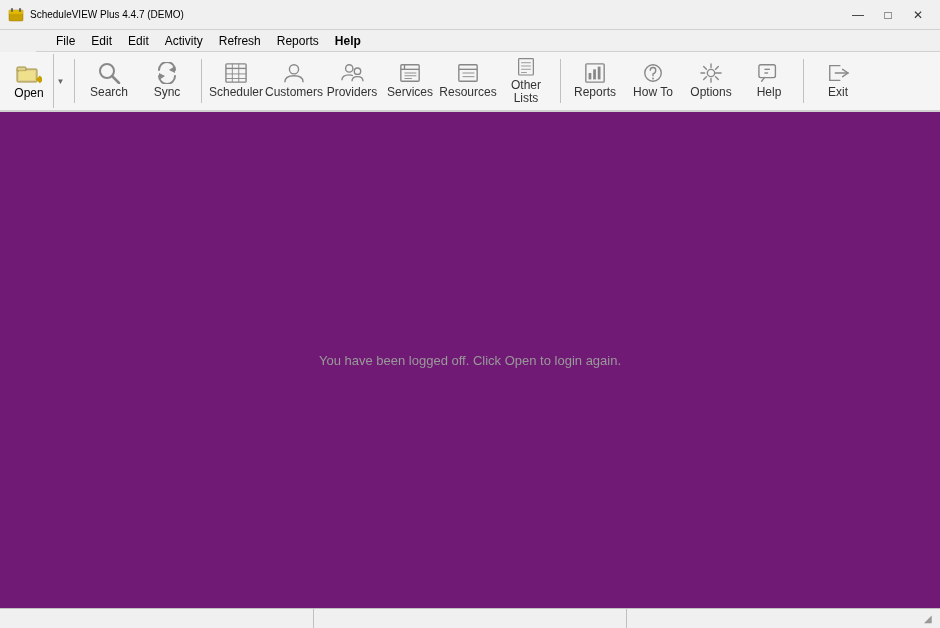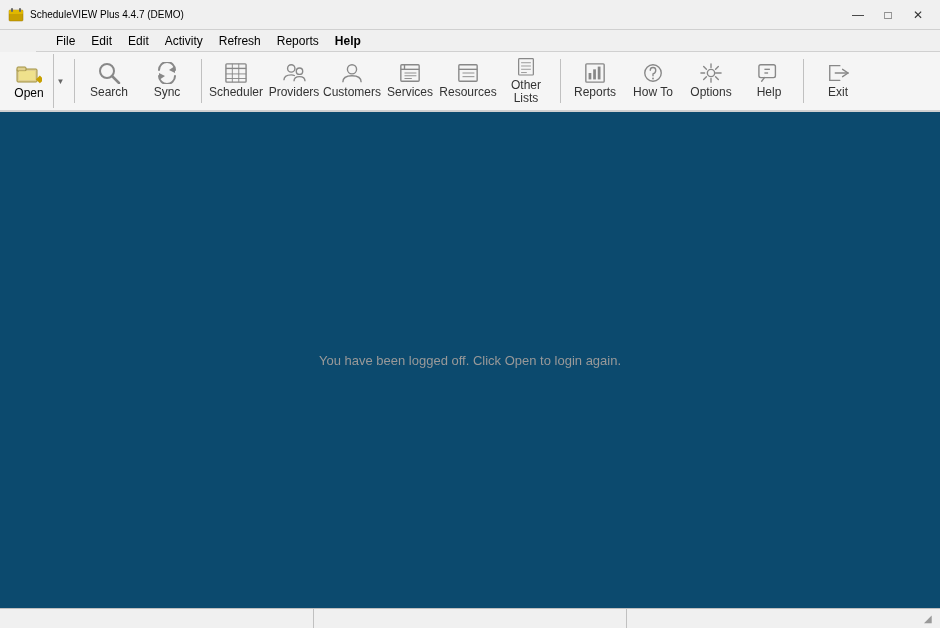--- a/index.html
+++ b/index.html
@@ -144,21 +144,21 @@
     .toolbar-separator {
       width: 1px;
       height: 44px;
       background: #c0c0c0;
       margin: 0 4px;
     }
 
     
     #main-content {
       flex: 1;
-      background: #0c4a6e;
+      background: #701a75;
       display: flex;
       align-items: center;
       justify-content: center;
       position: relative;
     }
     #logged-off-msg {
       color: #999;
       font-size: 13px;
     }
 
@@ -271,34 +271,34 @@
       <line x1="16" y1="2" x2="16" y2="22" stroke="#888" stroke-width="1"></line>
       <line x1="2" y1="13" x2="24" y2="13" stroke="#888" stroke-width="1"></line>
       <line x1="2" y1="18" x2="24" y2="18" stroke="#888" stroke-width="1"></line>
     </svg>
     <span class="label">Scheduler</span>
   </div>
 
 
   <div class="toolbar-btn">
     <svg width="24" height="22" viewBox="0 0 26 24">
+      <circle cx="13" cy="8" r="5" fill="none" stroke="#888" stroke-width="1.5"></circle>
+      <path d="M3 22 Q3 15 13 15 Q23 15 23 22" fill="none" stroke="#888" stroke-width="1.5"></path>
+    </svg>
+    <span class="label">Customers</span>
+  </div>
+
+  <div class="toolbar-btn">
+    <svg width="24" height="22" viewBox="0 0 26 24">
       <circle cx="10" cy="7" r="4" fill="none" stroke="#888" stroke-width="1.5"></circle>
       <path d="M2 20 Q2 14 10 14 Q12 14 14 15" fill="none" stroke="#888" stroke-width="1.5"></path>
       <circle cx="19" cy="10" r="3.5" fill="none" stroke="#888" stroke-width="1.5"></circle>
       <path d="M13 21 Q13 16 19 16 Q25 16 25 21" fill="none" stroke="#888" stroke-width="1.5"></path>
     </svg>
     <span class="label">Providers</span>
-  </div>
-
-  <div class="toolbar-btn">
-    <svg width="24" height="22" viewBox="0 0 26 24">
-      <circle cx="13" cy="8" r="5" fill="none" stroke="#888" stroke-width="1.5"></circle>
-      <path d="M3 22 Q3 15 13 15 Q23 15 23 22" fill="none" stroke="#888" stroke-width="1.5"></path>
-    </svg>
-    <span class="label">Customers</span>
   </div>
 
   <div class="toolbar-btn">
     <svg width="24" height="22" viewBox="0 0 26 24">
       <rect x="3" y="3" width="20" height="18" rx="1" fill="none" stroke="#888" stroke-width="1.5"></rect>
       <line x1="3" y1="8" x2="23" y2="8" stroke="#888" stroke-width="1.5"></line>
       <line x1="7" y1="3" x2="7" y2="8" stroke="#888" stroke-width="1.5"></line>
       <line x1="7" y1="12" x2="20" y2="12" stroke="#888" stroke-width="1"></line>
       <line x1="7" y1="15" x2="20" y2="15" stroke="#888" stroke-width="1"></line>
       <line x1="7" y1="18" x2="15" y2="18" stroke="#888" stroke-width="1"></line>

